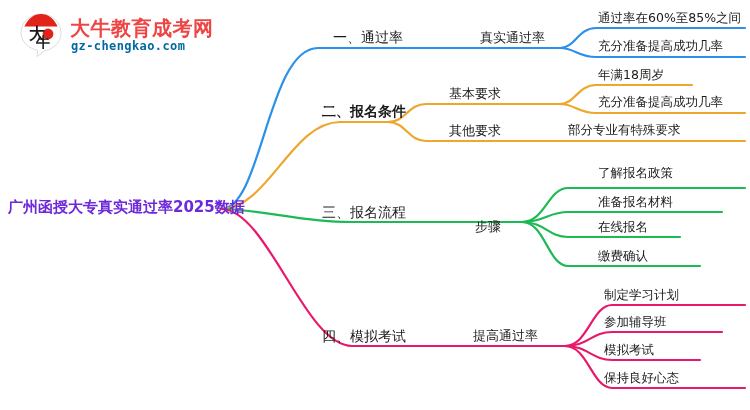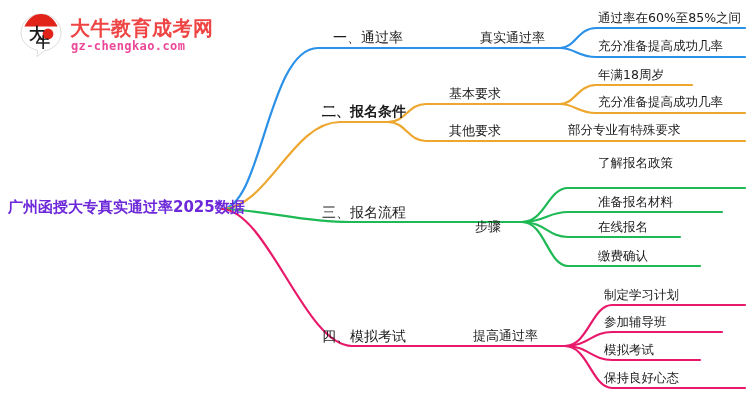--- a/index.html
+++ b/index.html
@@ -17,21 +17,21 @@
     position:absolute; left:0; top:2px; width:46px; height:46px;
   }
   #logo-text-cn {
     position:absolute; left:52px; top:5px;
     font-size:20px; font-weight:bold; color:#ef4444;
     letter-spacing:0.5px; white-space:nowrap;
     font-family:"DejaVu Sans",sans-serif;
   }
   #logo-text-url {
     position:absolute; left:53px; top:29px;
-    font-size:12px; font-weight:bold; color:#ec4899;
+    font-size:12px; font-weight:bold; color:#0369a1;
     letter-spacing:0.4px; white-space:nowrap;
     font-family:"DejaVu Sans Mono","Liberation Mono",monospace;
   }
 
   
   #wires { position:absolute; left:0; top:0; width:750px; height:410px; }
 
   
   .node {
     position:absolute; white-space:nowrap;
@@ -122,21 +122,21 @@
 
   <div class="node lvl1" style="left:322px; top:104px;font-weight:bold;">二、报名条件</div>
   <div class="node lvl2" style="left:449px; top:87px;">基本要求</div>
   <div class="node lvl2" style="left:449px; top:124px;">其他要求</div>
   <div class="node leaf" style="left:598px; top:69px;">年满18周岁</div>
   <div class="node leaf" style="left:598px; top:96px;">充分准备提高成功几率</div>
   <div class="node leaf" style="left:568px; top:124px;">部分专业有特殊要求</div>
 
   <div class="node lvl1" style="left:322px; top:205px;">三、报名流程</div>
   <div class="node lvl2" style="left:475px; top:205px;margin-top:15px;">步骤</div>
-  <div class="node leaf" style="left:598px; top:157px;">了解报名政策</div>
+  <div class="node leaf" style="left:598px; top:167px;">了解报名政策</div>
   <div class="node leaf" style="left:598px; top:196px;">准备报名材料</div>
   <div class="node leaf" style="left:598px; top:221px;">在线报名</div>
   <div class="node leaf" style="left:598px; top:250px;">缴费确认</div>
 
   <div class="node lvl1" style="left:322px; top:329px;">四、模拟考试</div>
   <div class="node lvl2" style="left:473px; top:329px;">提高通过率</div>
   <div class="node leaf" style="left:604px; top:289px;">制定学习计划</div>
   <div class="node leaf" style="left:604px; top:316px;">参加辅导班</div>
   <div class="node leaf" style="left:604px; top:344px;">模拟考试</div>
   <div class="node leaf" style="left:604px; top:372px;">保持良好心态</div>

